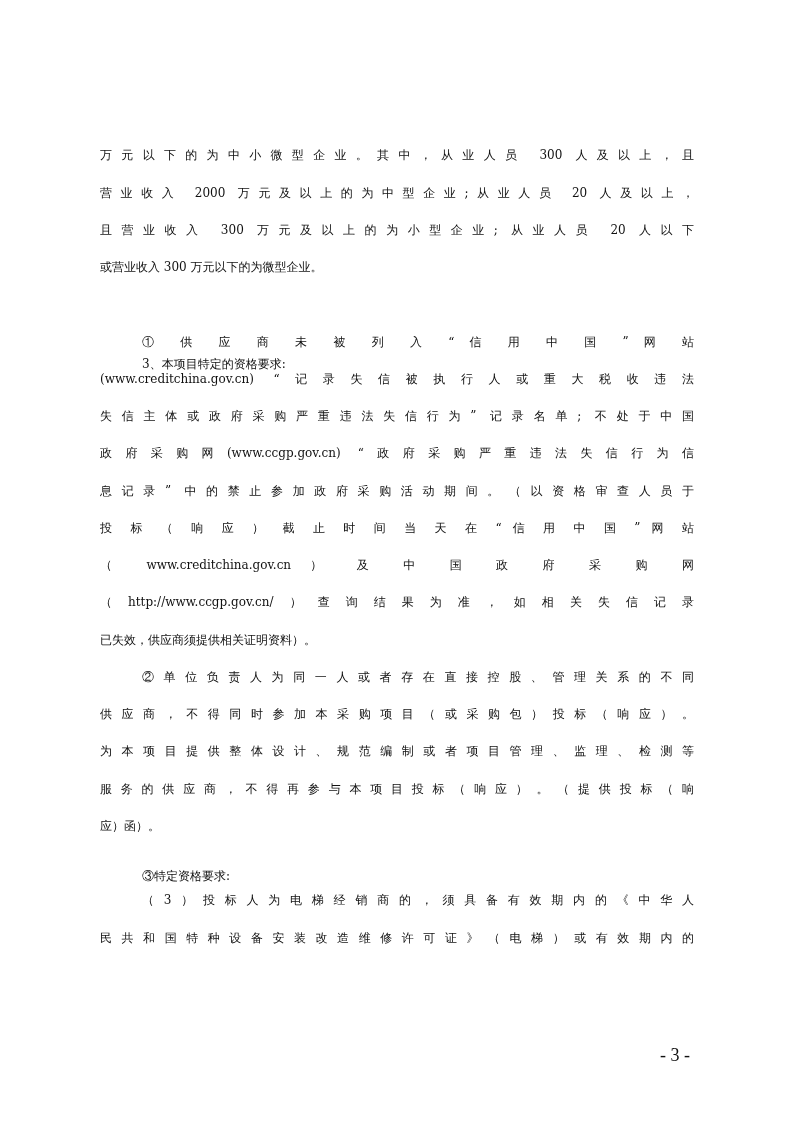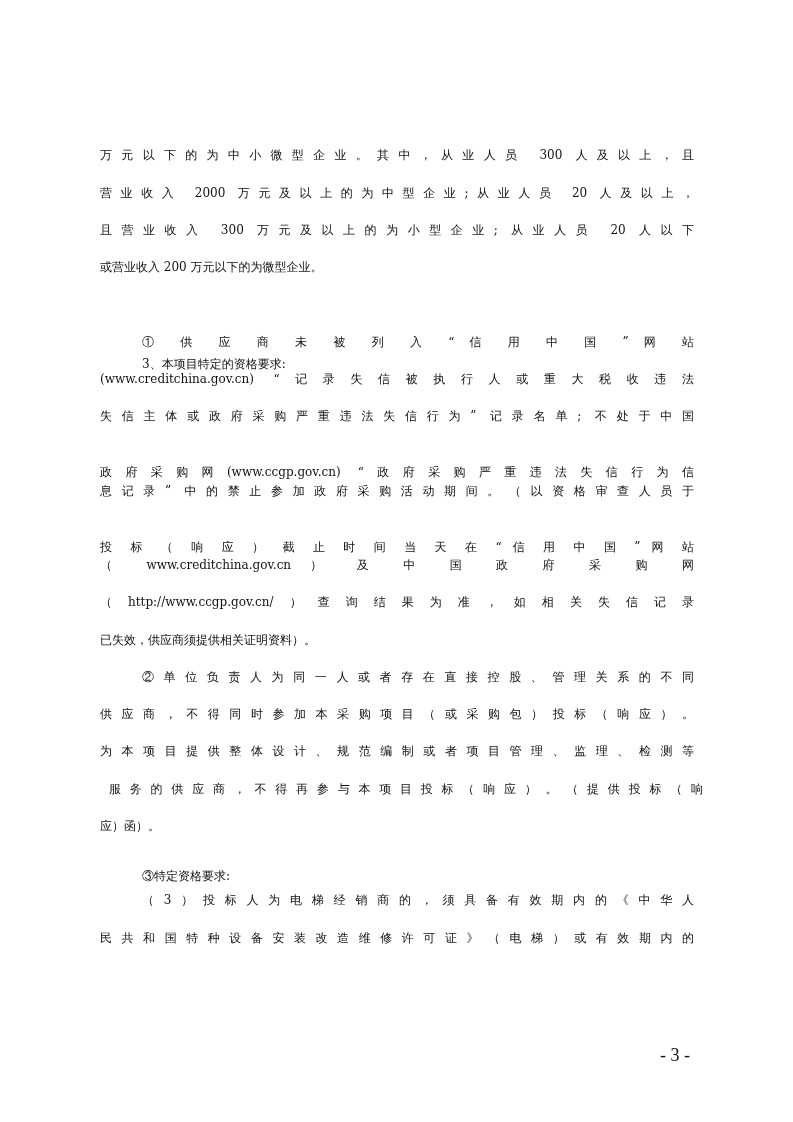--- a/index.html
+++ b/index.html
@@ -25,34 +25,34 @@
     }
   </style>
 </head>
 <body>
 
 <div class="page">
   <div id="lines">
       <div class="line justify" style="top: 142px;">万元以下的为中小微型企业。其中，从业人员 300 人及以上，且</div>
       <div class="line justify" style="top: 180px;">营业收入 2000 万元及以上的为中型企业;从业人员 20 人及以上，</div>
       <div class="line justify" style="top: 217px;">且营业收入 300 万元及以上的为小型企业; 从业人员 20 人以下</div>
-      <div class="line" style="top: 254px;">或营业收入 200 万元以下的为微型企业。</div>
+      <div class="line" style="top: 254px;">或营业收入 300 万元以下的为微型企业。</div>
       <div class="line indent" style="top: 307px; margin-top: 44px;">3、本项目特定的资格要求:</div>
       <div class="line indent justify" style="top: 329px;">① 供 应 商 未 被 列 入 “ 信 用 中 国 ” 网 站</div>
       <div class="line justify" style="top: 366px;">(www.creditchina.gov.cn) “记录失信被执行人或重大税收违法</div>
       <div class="line justify" style="top: 403px;">失信主体或政府采购严重违法失信行为” 记录名单; 不处于中国</div>
-      <div class="line justify" style="top: 440px; margin-top: 19px;">政府采购网(www.ccgp.gov.cn) “政府采购严重违法失信行为信</div>
+      <div class="line justify" style="top: 440px;">政府采购网(www.ccgp.gov.cn) “政府采购严重违法失信行为信</div>
       <div class="line justify" style="top: 478px;">息记录” 中的禁止参加政府采购活动期间。（以资格审查人员于</div>
-      <div class="line justify" style="top: 534px;">投 标 （ 响 应 ） 截 止 时 间 当 天 在 “ 信 用 中 国 ” 网 站</div>
+      <div class="line justify" style="top: 515px;">投 标 （ 响 应 ） 截 止 时 间 当 天 在 “ 信 用 中 国 ” 网 站</div>
       <div class="line justify" style="top: 552px;">（ www.creditchina.gov.cn ） 及 中 国 政 府 采 购 网</div>
       <div class="line justify" style="top: 589px;">（http://www.ccgp.gov.cn/）查询结果为准，如相关失信记录</div>
       <div class="line" style="top: 627px;">已失效，供应商须提供相关证明资料）。</div>
       <div class="line indent justify" style="top: 664px;">②单位负责人为同一人或者存在直接控股、管理关系的不同</div>
       <div class="line justify" style="top: 701px;">供应商，不得同时参加本采购项目（或采购包）投标（响应）。</div>
       <div class="line justify" style="top: 738px;">为本项目提供整体设计、规范编制或者项目管理、监理、检测等</div>
-      <div class="line justify" style="top: 776px; margin-left: 9px;">服务的供应商，不得再参与本项目投标（响应）。（提供投标（响</div>
+      <div class="line justify" style="top: 776px;">服务的供应商，不得再参与本项目投标（响应）。（提供投标（响</div>
       <div class="line" style="top: 813px;">应）函）。</div>
       <div class="line indent" style="top: 850px; margin-top: 13px;">③特定资格要求:</div>
       <div class="line indent justify" style="top: 887px;">（3）投标人为电梯经销商的，须具备有效期内的《中华人</div>
       <div class="line justify" style="top: 925px;">民共和国特种设备安装改造维修许可证》（电梯）或有效期内的</div>
     </div>
   <div class="pagenum">- 3 -</div>
 </div>
 
 </body></html>

